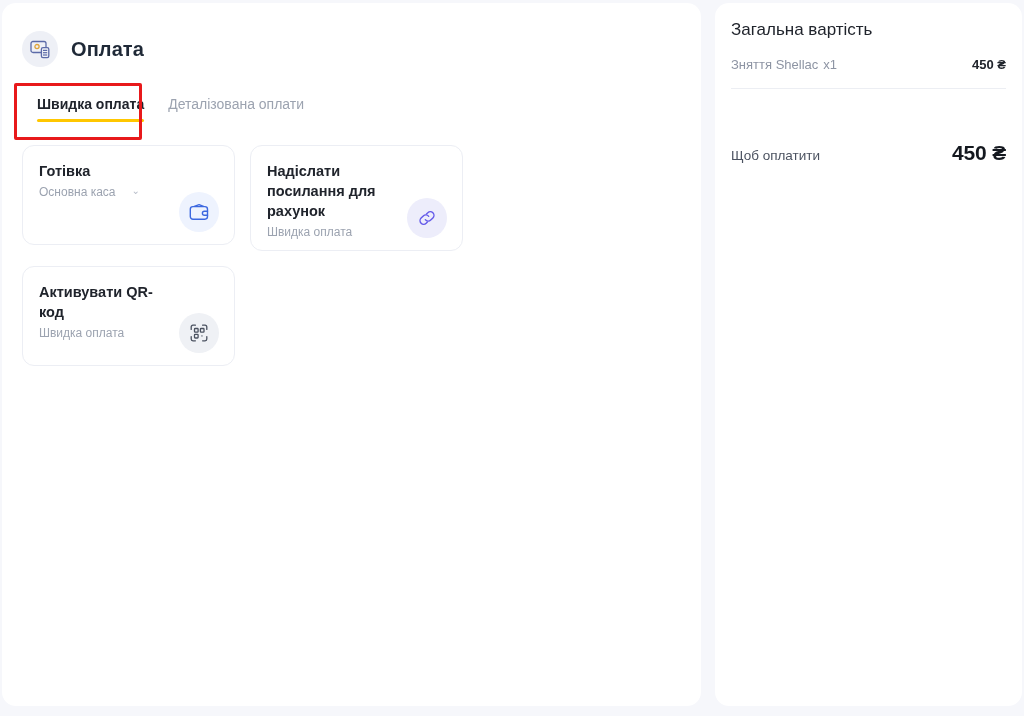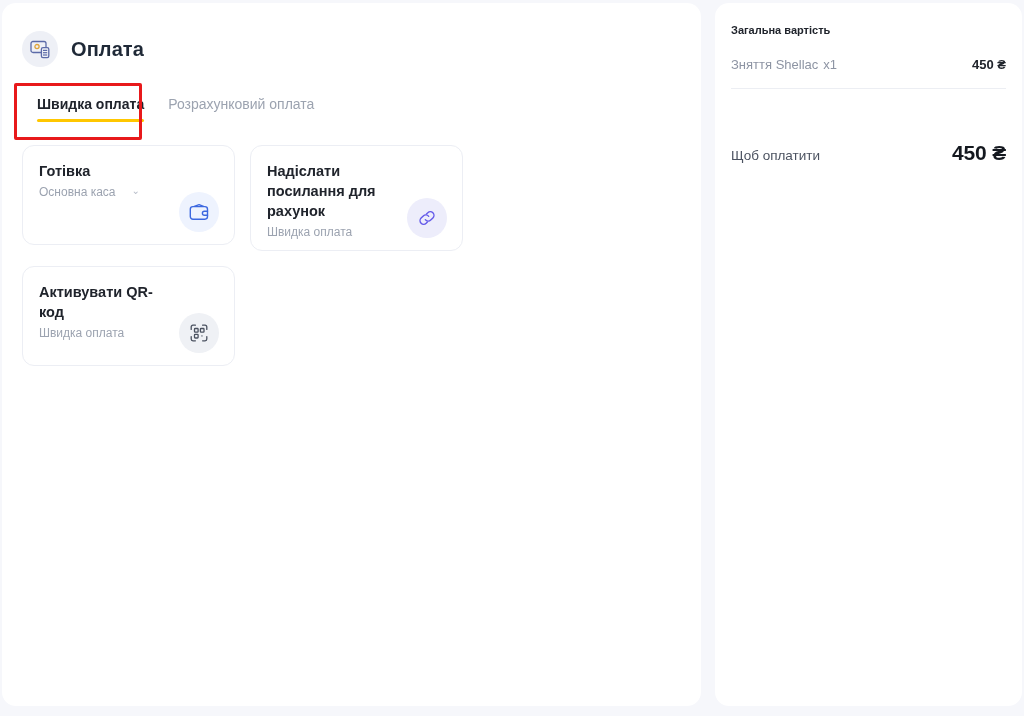--- a/index.html
+++ b/index.html
@@ -177,22 +177,22 @@
   .m-icon.grey   { background: #eff1f5; }
 
   
   .side-inner {
     position: absolute;
     left: 16px;
     right: 16px;
     top: 17px;
   }
   .side-title {
-    font-size: 11px;
-    font-weight: 700;
+    font-size: 17px;
+    font-weight: 400;
     color: #20242c;
     line-height: 20px;
   }
   .side-row {
     display: flex;
     justify-content: space-between;
     align-items: flex-end;
     margin-top: 16px;
   }
   .side-row .lbl {
@@ -251,21 +251,21 @@
           <line x1="13" y1="10.4" x2="17.2" y2="10.4" stroke="#5b6aa8" stroke-width="1.2"></line>
           <line x1="13" y1="12.7" x2="17.2" y2="12.7" stroke="#5b6aa8" stroke-width="1.2"></line>
           <line x1="13" y1="15" x2="17.2" y2="15" stroke="#5b6aa8" stroke-width="1.2"></line>
         </svg>
       </div>
       <div class="page-title">Оплата</div>
     </div>
 
     <div class="tabs">
       <div class="tab active">Швидка оплата</div>
-      <div class="tab">Розрахунковий оплата</div>
+      <div class="tab">Деталізована оплати</div>
     </div>
 
     <div class="highlight-box"></div>
 
     <div class="cards-grid">
 
       <div class="method-card">
         <div class="m-title">Готівка</div>
         <div class="m-sub">
           <span>Основна каса</span>

